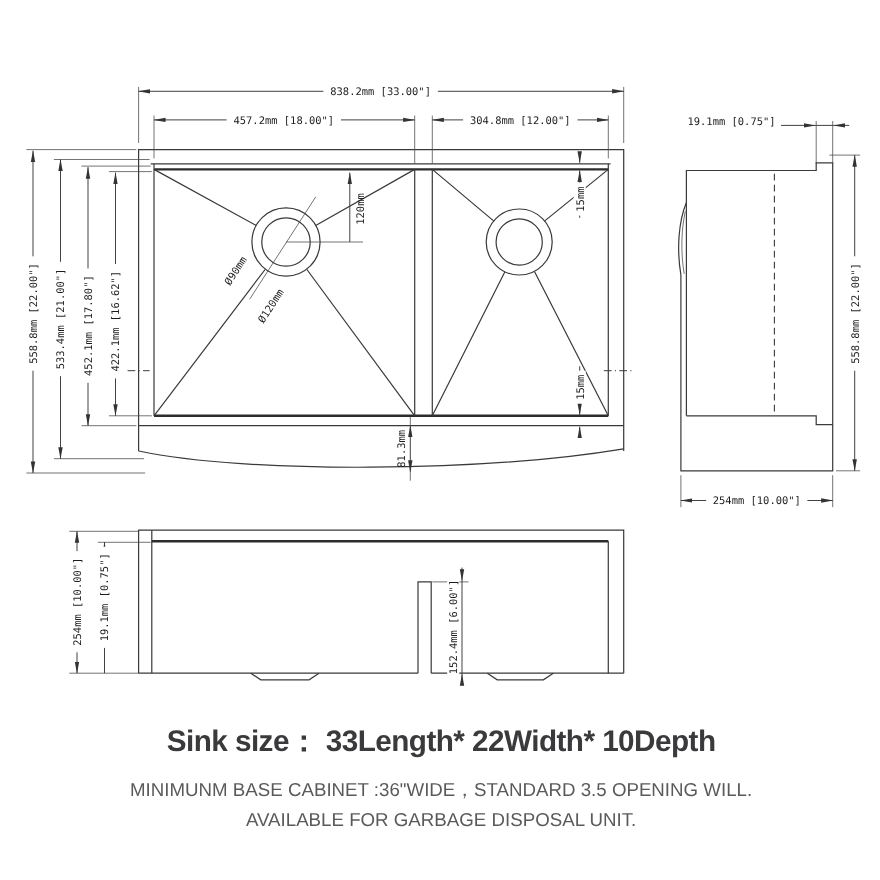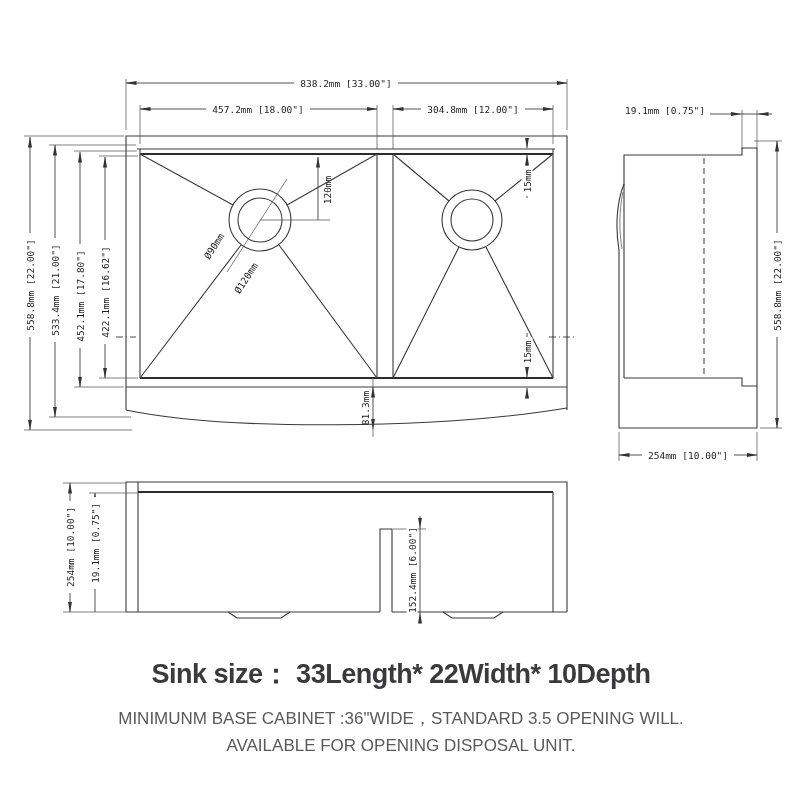--- a/index.html
+++ b/index.html
@@ -189,16 +189,16 @@
     <g class="lbl" transform="translate(412,570) rotate(-90)">
       <rect class="bg" x="-46" y="-5.5" width="92" height="11"></rect>
           <text y="3.5">152.4mm [6.00"]</text>
     </g>
   </g>
 </svg>
 
 <div class="footer">
   <div class="heading">Sink size： 33Length* 22Width* 10Depth</div>
   <div class="note">MINIMUNM BASE CABINET :36"WIDE，STANDARD 3.5 OPENING WILL.</div>
-  <div class="note">AVAILABLE FOR OPENING DISPOSAL UNIT.</div>
+  <div class="note">AVAILABLE FOR GARBAGE DISPOSAL UNIT.</div>
 </div>
 
 </div>
 
 </body></html>

